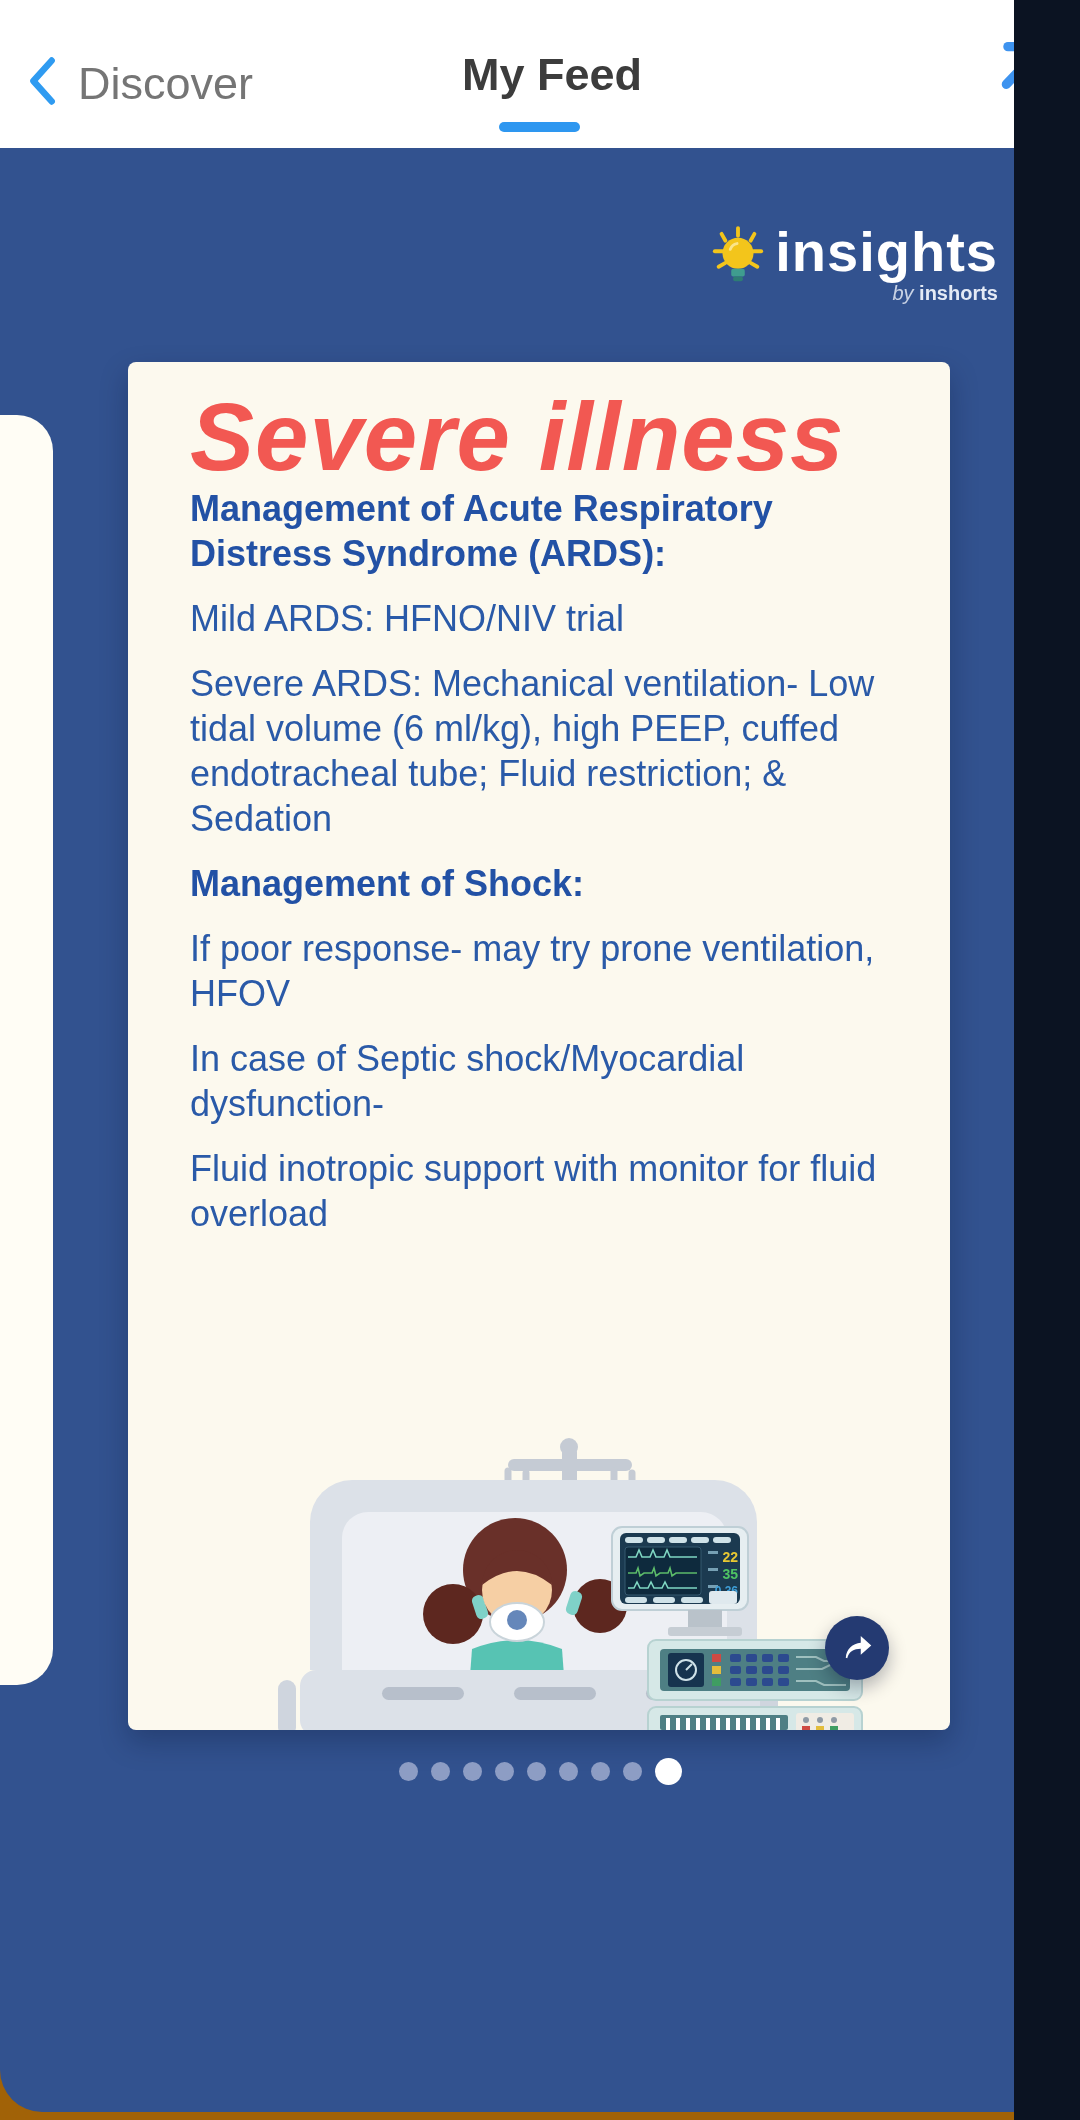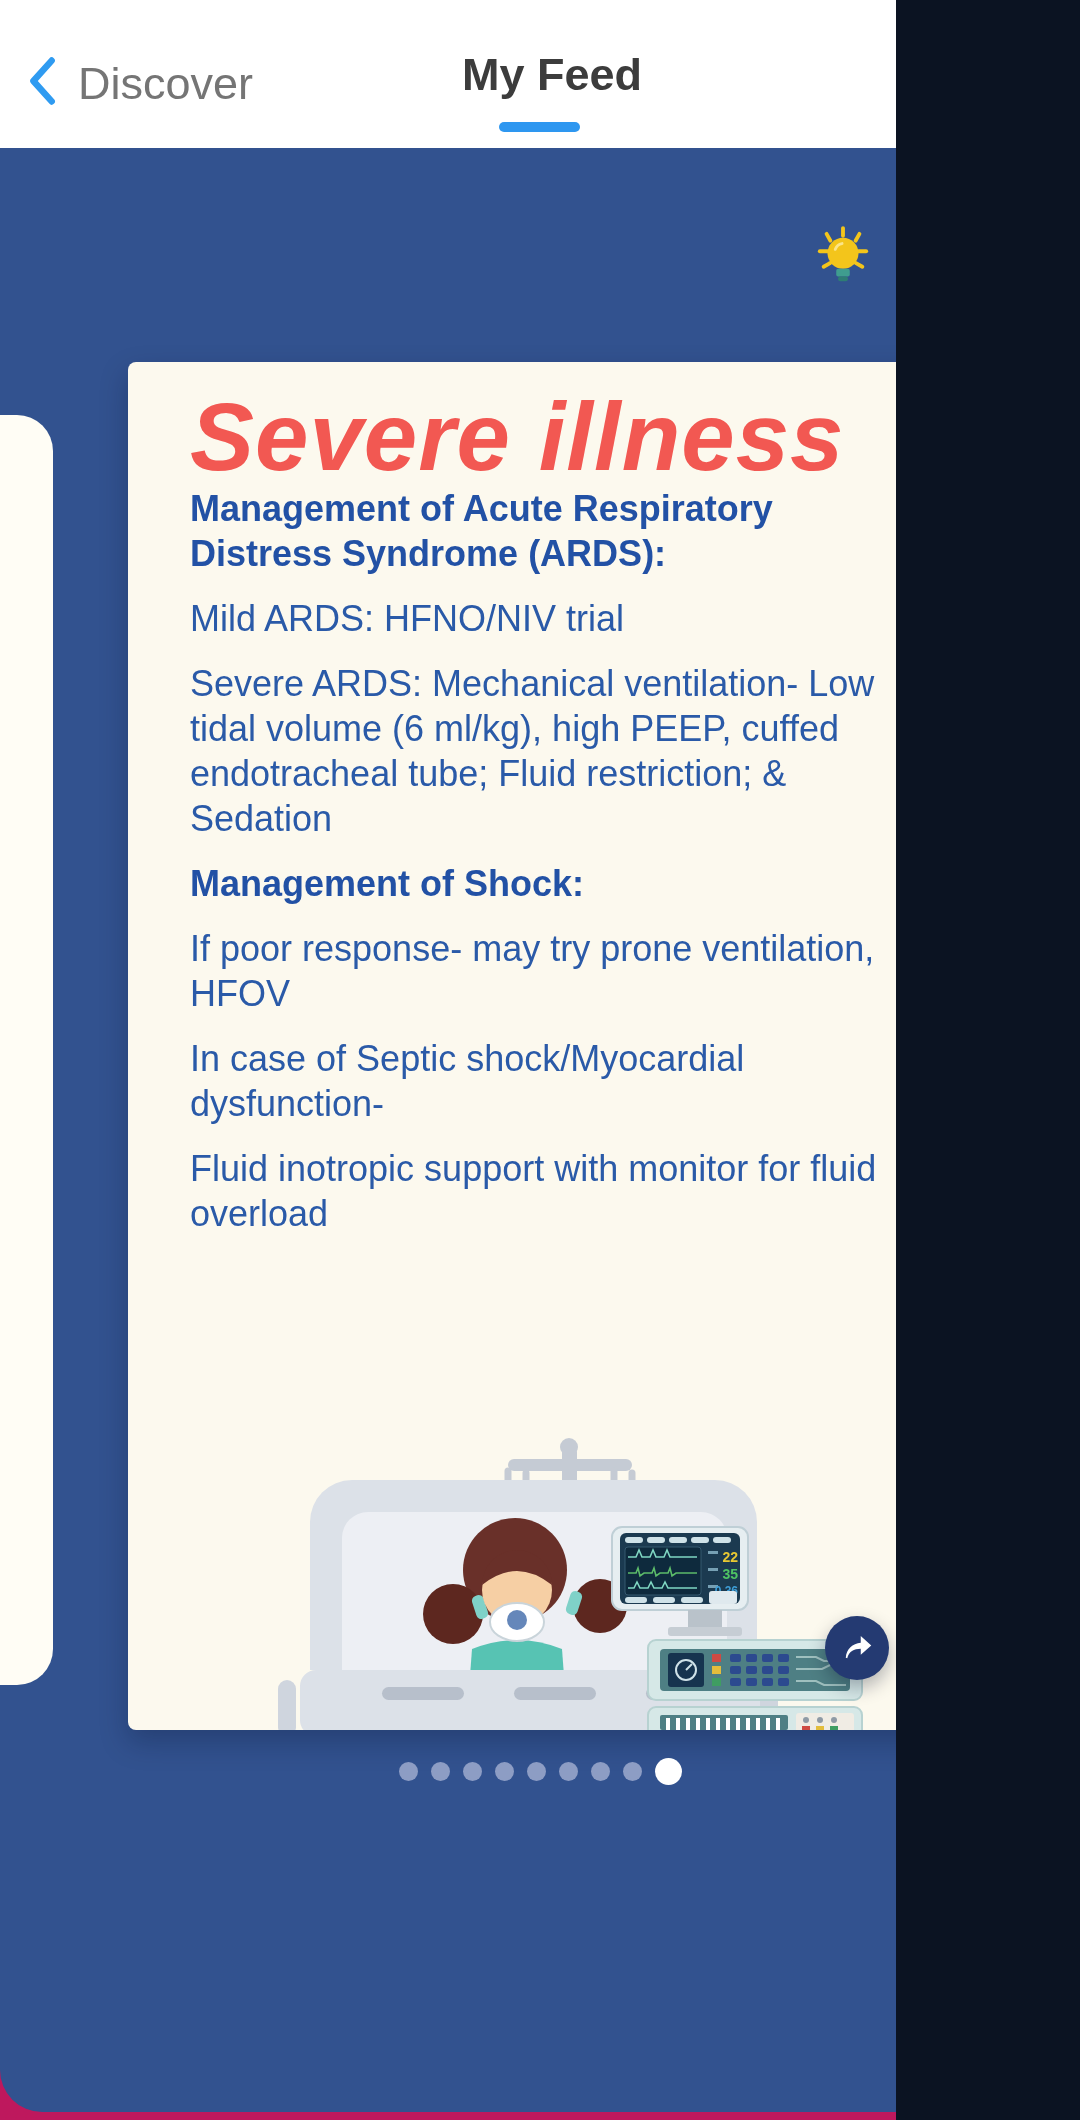--- a/index.html
+++ b/index.html
@@ -1,17 +1,17 @@
 <!DOCTYPE html>
 <html><head>
 <meta charset="utf-8">
 <style>
   html,body{margin:0;padding:0;background:#0b1322;}
   *{box-sizing:border-box;font-family:"Liberation Sans",sans-serif;}
-  #screen{position:relative;width:896px;height:2120px;overflow:hidden;background:#be185d;}
+  #screen{position:relative;width:1014px;height:2120px;overflow:hidden;background:#a16207;}
 
   
   .header{position:absolute;top:0;left:0;width:1080px;height:148px;background:#ffffff;z-index:5;}
   .back-btn{position:absolute;left:28px;top:56px;display:flex;align-items:center;gap:22px;cursor:pointer;}
   .back-label{font-size:45px;color:#757575;line-height:1;}
   .feed-tab{position:absolute;left:12px;top:52px;width:1080px;text-align:center;}
   .feed-title{font-size:45px;font-weight:700;color:#3c3c3c;line-height:1;}
   .feed-underline{position:absolute;left:499px;top:122px;width:81px;height:10px;border-radius:6px;background:#2e97f0;}
   .totop-btn{position:absolute;right:26px;top:42px;width:54px;height:66px;cursor:pointer;}
 
@@ -92,20 +92,26 @@
           <line x1="6" y1="29" x2="14" y2="29"></line>
           <line x1="54" y1="29" x2="46" y2="29"></line>
           <line x1="10" y1="45" x2="17" y2="41"></line>
           <line x1="50" y1="45" x2="43" y2="41"></line>
         </g>
         <circle cx="30" cy="31" r="16" fill="#f3c51b"></circle>
         <path d="M22 27 a9 9 0 0 1 7 -6" fill="none" stroke="#fbe58a" stroke-width="3" stroke-linecap="round"></path>
         <rect x="23" y="47" width="14" height="8" rx="2" fill="#3f9d8f"></rect>
         <rect x="25" y="55" width="10" height="5" rx="2" fill="#2e7d74"></rect>
       </svg>
+    </span>
+    <span class="logo-text">
+      <span class="logo-name">insights</span>
+      <span class="logo-by">
+        <span class="by">by</span>&nbsp;<span class="brand">inshorts</span>
+      </span>
     </span>
   </div>
 
   <div class="peek-card"></div>
 
   <div class="card">
     <div class="card-inner">
       <div class="card-title">Severe illness</div>
       <div class="sections">
         <p class="sec bold">Management of Acute Respiratory Distress Syndrome (ARDS):</p>

